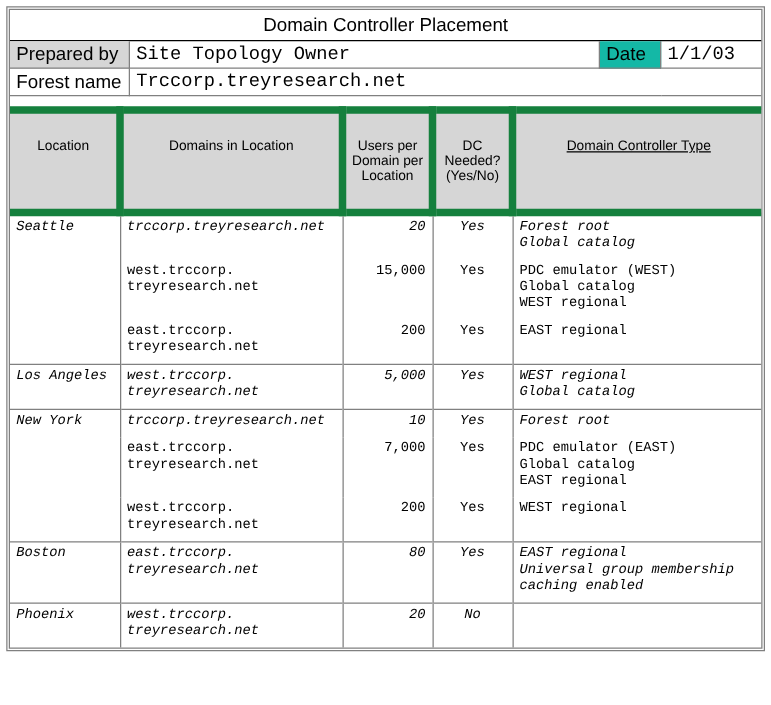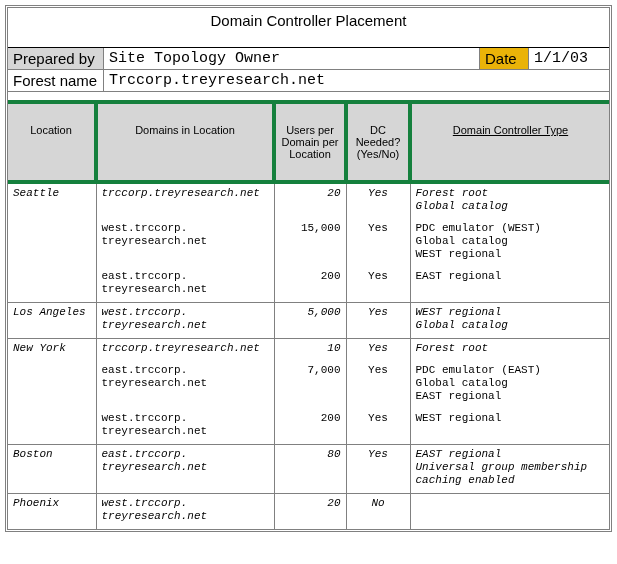--- a/index.html
+++ b/index.html
@@ -17,21 +17,21 @@
     color: #000;
   }
   .outer {
     border: 3px double #808080;
     box-sizing: border-box;
     width: 100%;
   }
   .title {
     text-align: center;
     font-size: 15px;
-    padding: 4px 0 18px 0;
+    padding: 4px 0 3px 0;
     border-bottom: 1px solid #000;
   }
   table.meta {
     width: 100%;
     border-collapse: collapse;
   }
   table.meta td {
     border: 1px solid #808080;
     padding: 2px 5px;
     font-size: 15px;
@@ -40,39 +40,39 @@
   }
   table.meta tr:first-child td { border-top: none; }
   table.meta td:first-child { border-left: none; }
   table.meta td:last-child { border-right: none; }
   .meta .lab {
     background: #d6d6d6;
     white-space: nowrap;
     width: 85px;
   }
   .meta .lab2 {
-    background: #eab308;
+    background: #14b8a6;
     white-space: nowrap;
     width: 38px;
   }
   .mono {
     font-family: "Courier New", monospace;
     font-size: 11px;
   }
   .gap {
     height: 8px;
   }
   table.grid {
     width: 100%;
     border-collapse: collapse;
     table-layout: fixed;
   }
   table.grid th {
     background: #d6d6d6;
-    border: 4px solid #15803d;
+    border: 6px solid #15803d;
     font-weight: normal;
     font-size: 11px;
     padding: 20px 4px;
     vertical-align: top;
     text-align: center;
   }
   table.grid th:first-child { border-left: none; }
   table.grid th:last-child { border-right: none; text-decoration: underline; }
   table.grid td {
     border-left: 1px solid #808080;

